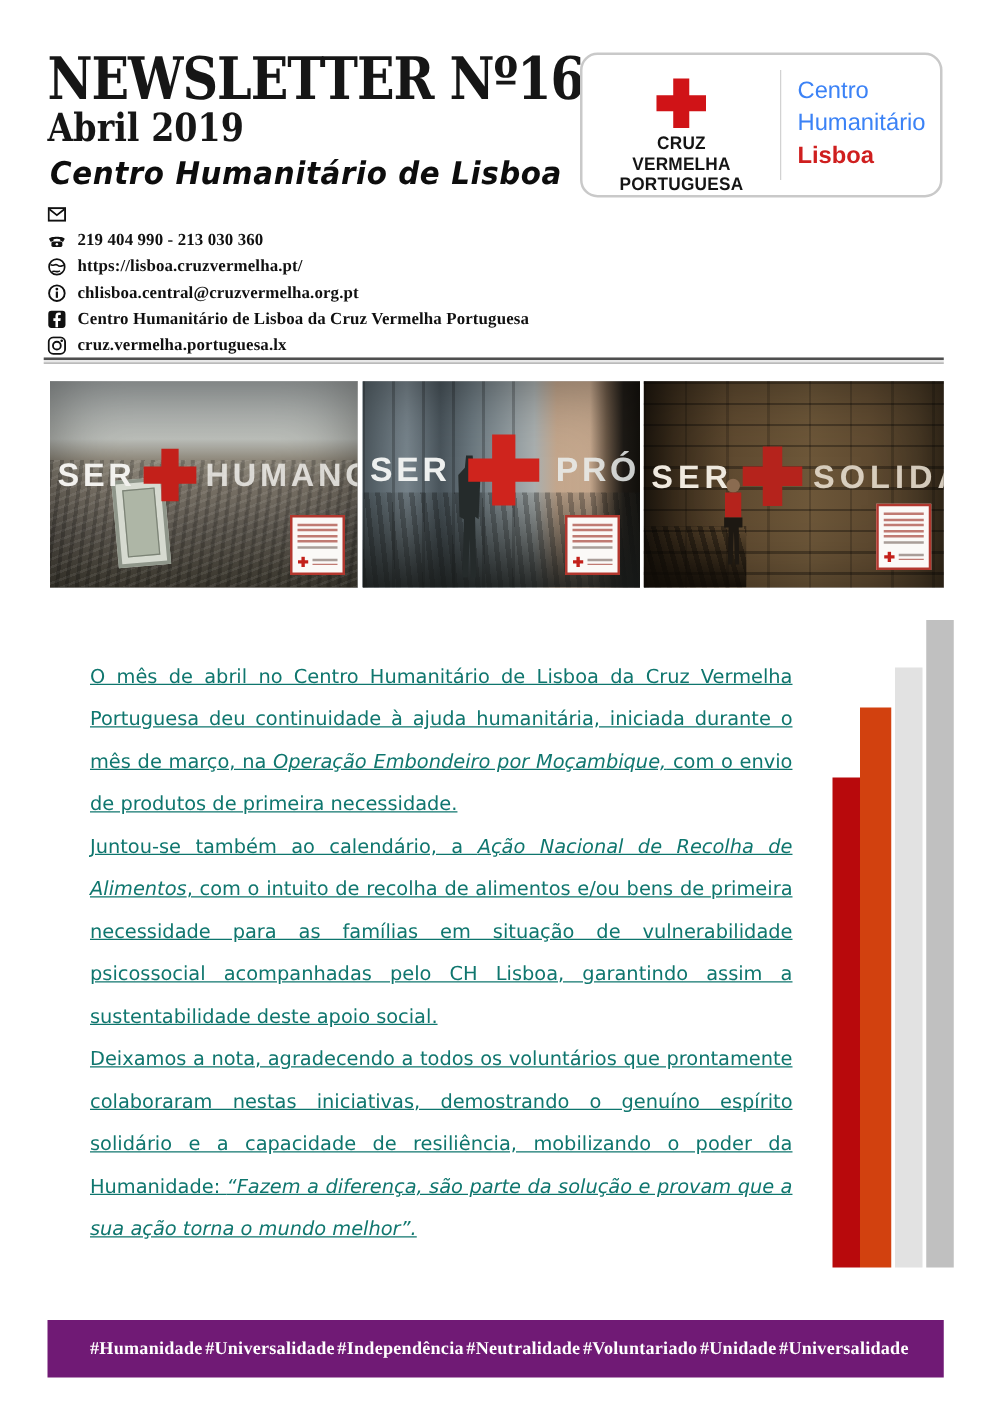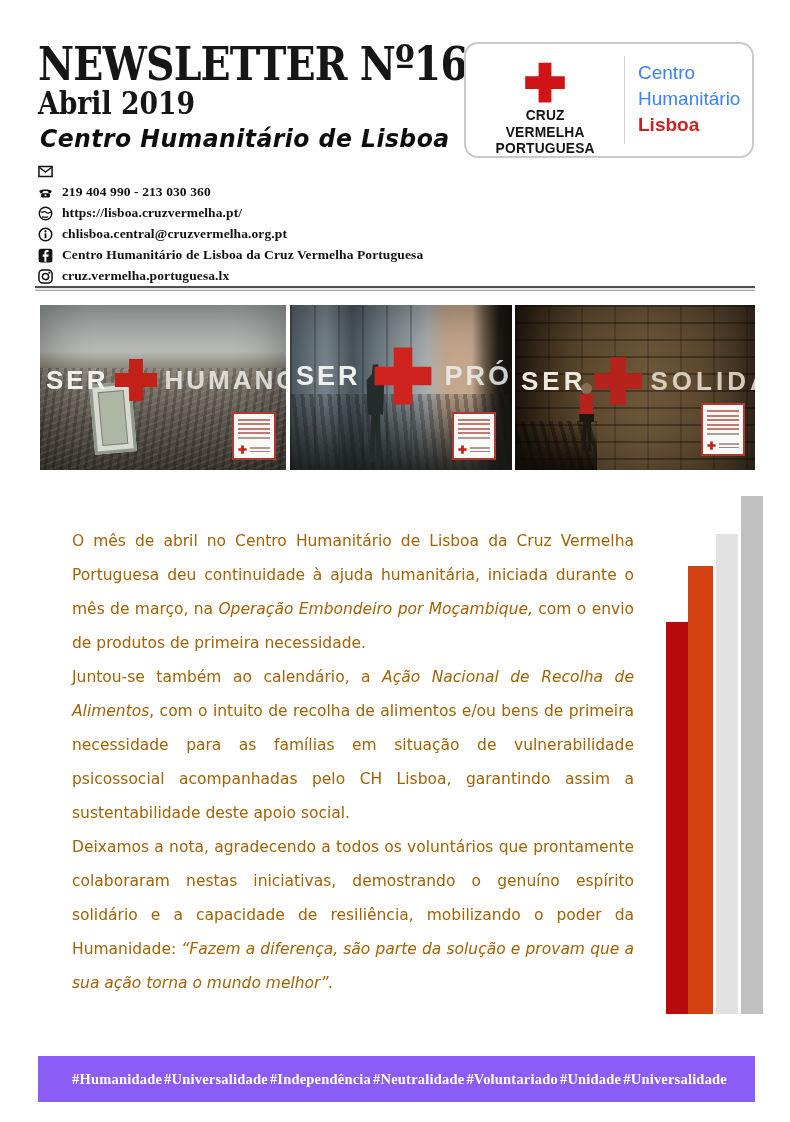--- a/index.html
+++ b/index.html
@@ -97,21 +97,21 @@
   .info-card .ln{height:2px;background:#c07a72;}
   .info-card .ln.g{background:#a99d98;}
   .info-card .foot{margin-top:4px;display:flex;align-items:center;gap:3px;}
   .info-card .foot .mini-cross{width:9px;height:9px;}
   .info-card .foot .cols{flex:1;display:flex;flex-direction:column;gap:2px;}
   .info-card .foot .cols .ln{height:1.5px;}
 
   
   .body-text{position:absolute;left:72px;top:524px;width:562px;
              font-family:"DejaVu Sans",sans-serif;font-size:15.5px;line-height:34px;
-             color:#a16207;text-align:justify;}
+             color:#0f766e;text-align:justify;text-decoration:underline;}
   .body-text p{margin:0;}
   .body-text em{font-style:italic;}
 
   
   .accent-bars{position:absolute;left:666px;top:496px;width:96px;height:518px;
                display:flex;align-items:flex-end;}
   .accent-bars .bar{flex:0 0 auto;}
   .accent-bars .bar:nth-child(2){margin-left:0;}
   .accent-bars .bar:nth-child(3){margin-left:3px;}
   .accent-bars .bar:nth-child(4){margin-left:3px;}
@@ -304,21 +304,21 @@
       <p><span>Deixamos a nota, agradecendo a todos os voluntários que prontamente colaboraram nestas iniciativas, demostrando o genuíno espírito solidário e a capacidade de resiliência, mobilizando o poder da Humanidade: </span><em>“Fazem a diferença, são parte da solução e provam que a sua ação torna o mundo melhor”.</em></p>
     </div>
 
   <div class="accent-bars">
       <div class="bar" style="width: 22px; height: 392px; background: rgb(184, 9, 12);"></div>
       <div class="bar" style="width: 25px; height: 448px; background: rgb(210, 65, 15);"></div>
       <div class="bar" style="width: 22px; height: 480px; background: rgb(226, 226, 226);"></div>
       <div class="bar" style="width: 22px; height: 518px; background: rgb(192, 192, 192);"></div>
     </div>
 
-  <div class="footer" style="background: #8b5cf6; padding-left: 34px;">
+  <div class="footer" style="background: #701a75; padding-left: 34px;">
     <span>#Humanidade</span>
     <span>#Universalidade</span>
     <span>#Independência</span>
     <span>#Neutralidade</span>
     <span>#Voluntariado</span>
     <span>#Unidade</span>
     <span>#Universalidade</span>
   </div>
 
 </div>

